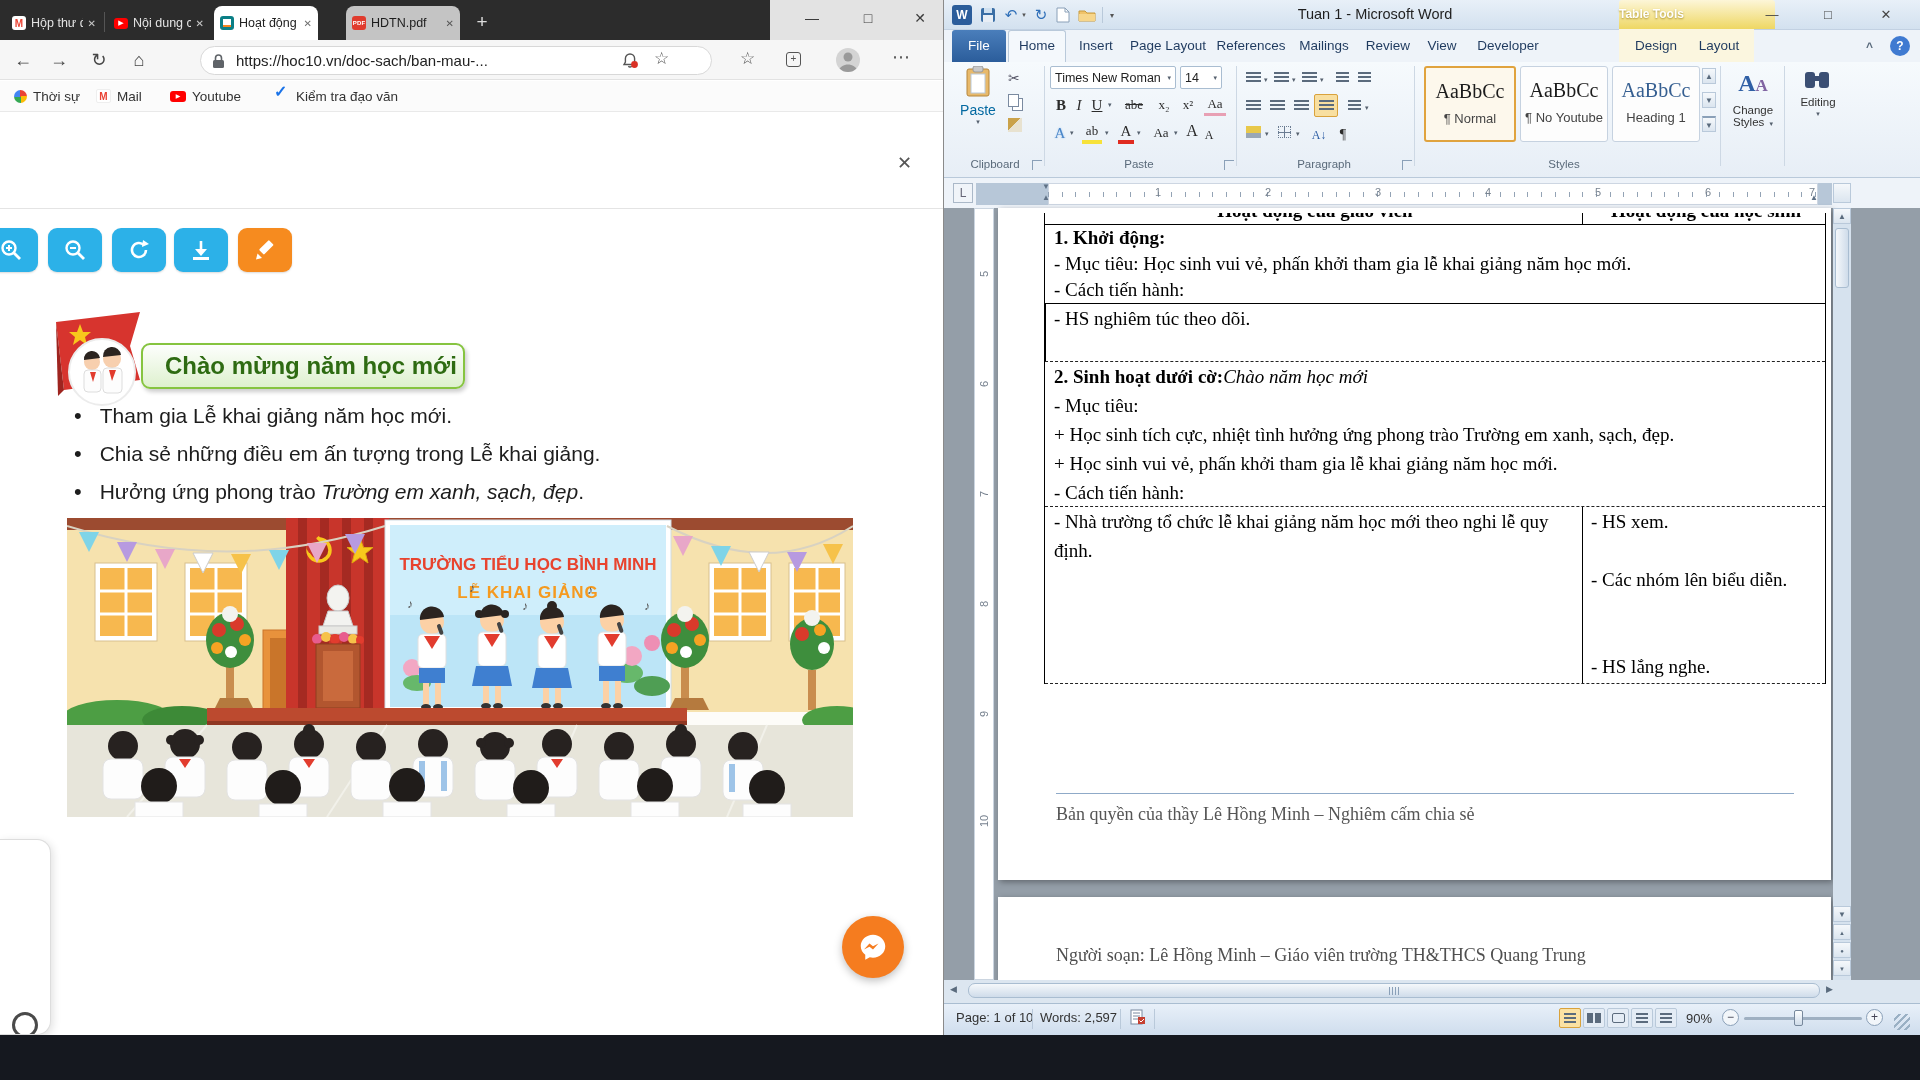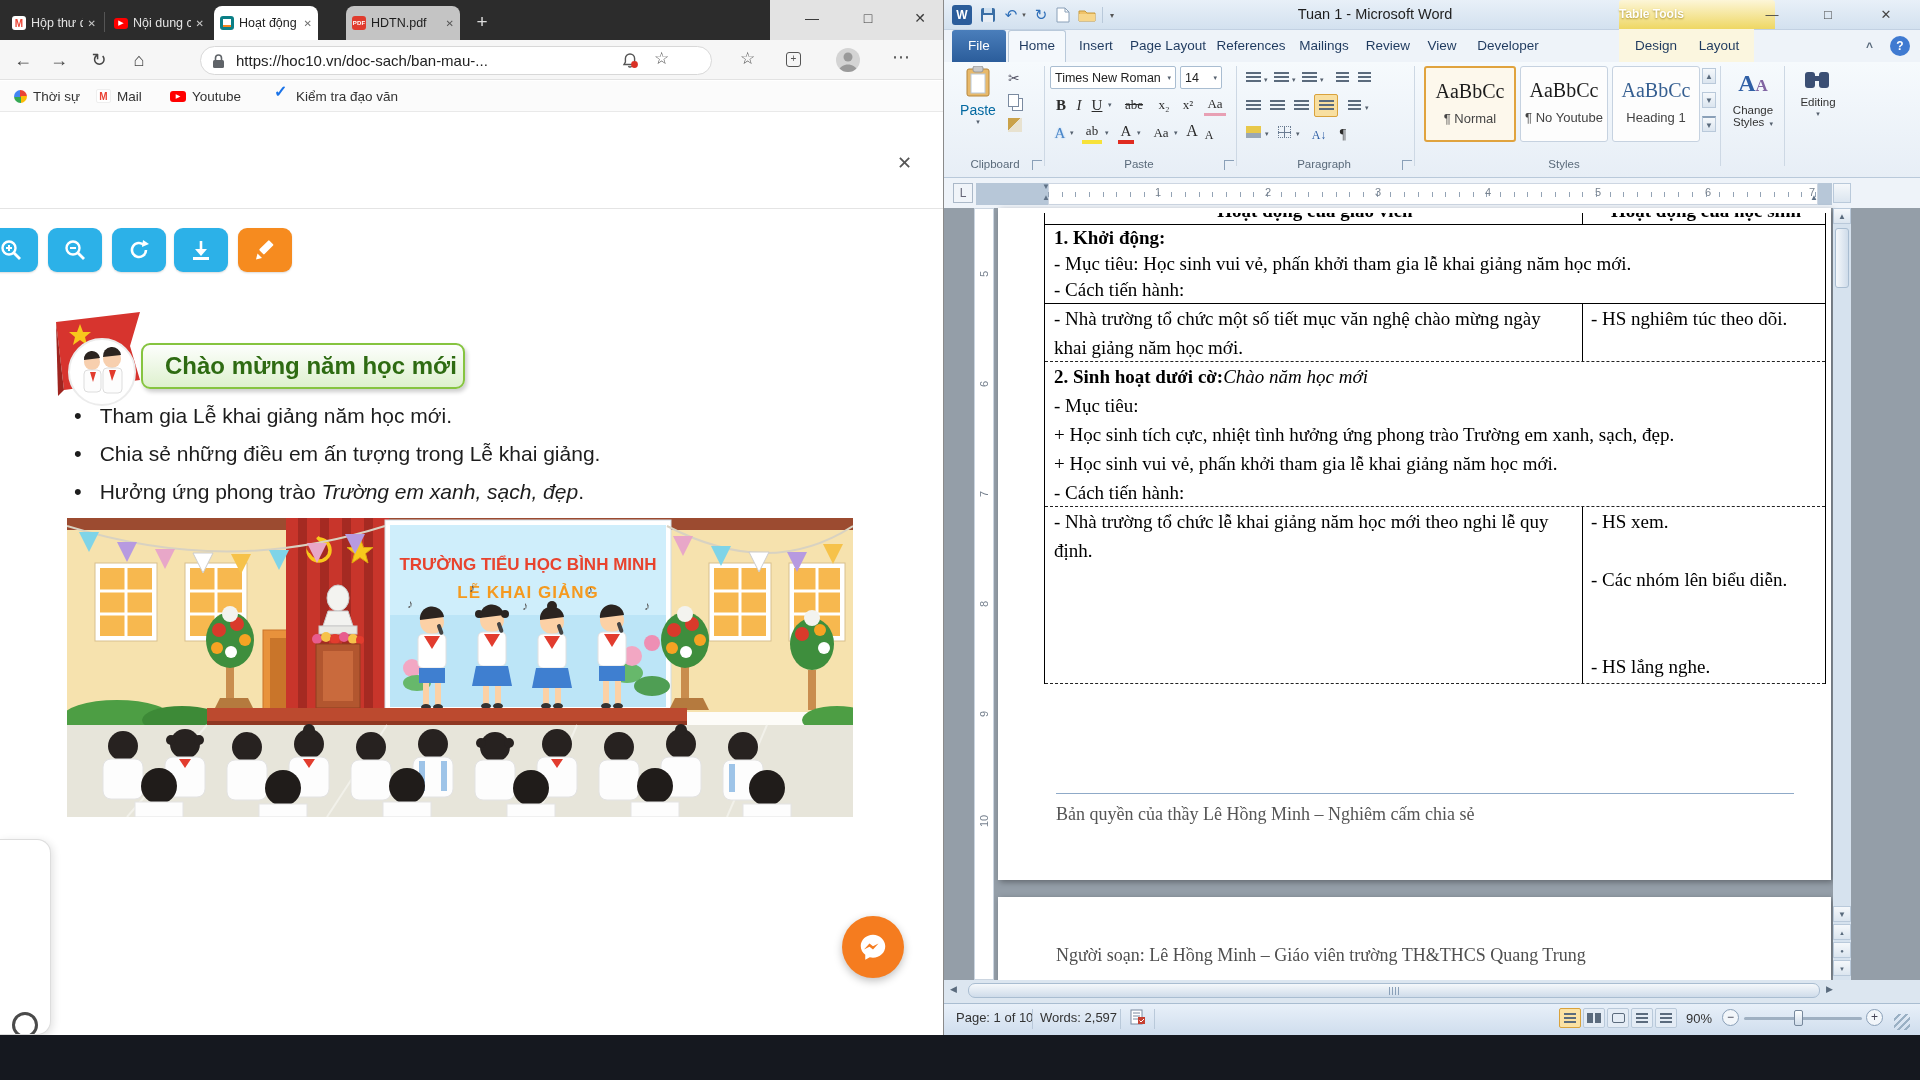--- a/index.html
+++ b/index.html
@@ -706,21 +706,20 @@
               <div style="margin-top:-17px">Hoạt động của giáo viên</div>
             </div>
           <div class="cr" style="text-align:center;font-weight:bold">
               <div style="margin-top:-17px">Hoạt động của học sinh</div>
             </div>
         </div>
         <div class="trow" style="height:79px;line-height:26px;border-bottom:1px solid #000">
           <div class="full"><b>1. Khởi động:</b><div>- Mục tiêu: Học sinh vui vẻ, phấn khởi tham gia lễ khai giảng năm học mới.</div><div>- Cách tiến hành:</div></div>
         </div>
         <div class="trow" style="height:58px;border-bottom:1px dashed #222">
-          <div class="cl">- Nhà trường tổ chức một số tiết mục văn nghệ chào mừng ngày khai giảng năm học mới.</div>
           <div class="cr">- HS nghiêm túc theo dõi.</div>
         </div>
         <div class="trow" style="height:145px;border-bottom:1px dashed #222">
           <div class="full">
               <div><b>2. Sinh hoạt dưới cờ:</b><i>Chào năm học mới</i></div>
               <div>- Mục tiêu:</div>
               <div>+ Học sinh tích cực, nhiệt tình hưởng ứng phong trào Trường em xanh, sạch, đẹp.</div>
               <div>+ Học sinh vui vẻ, phấn khởi tham gia lễ khai giảng năm học mới.</div>
               <div>- Cách tiến hành:</div>
             </div>

